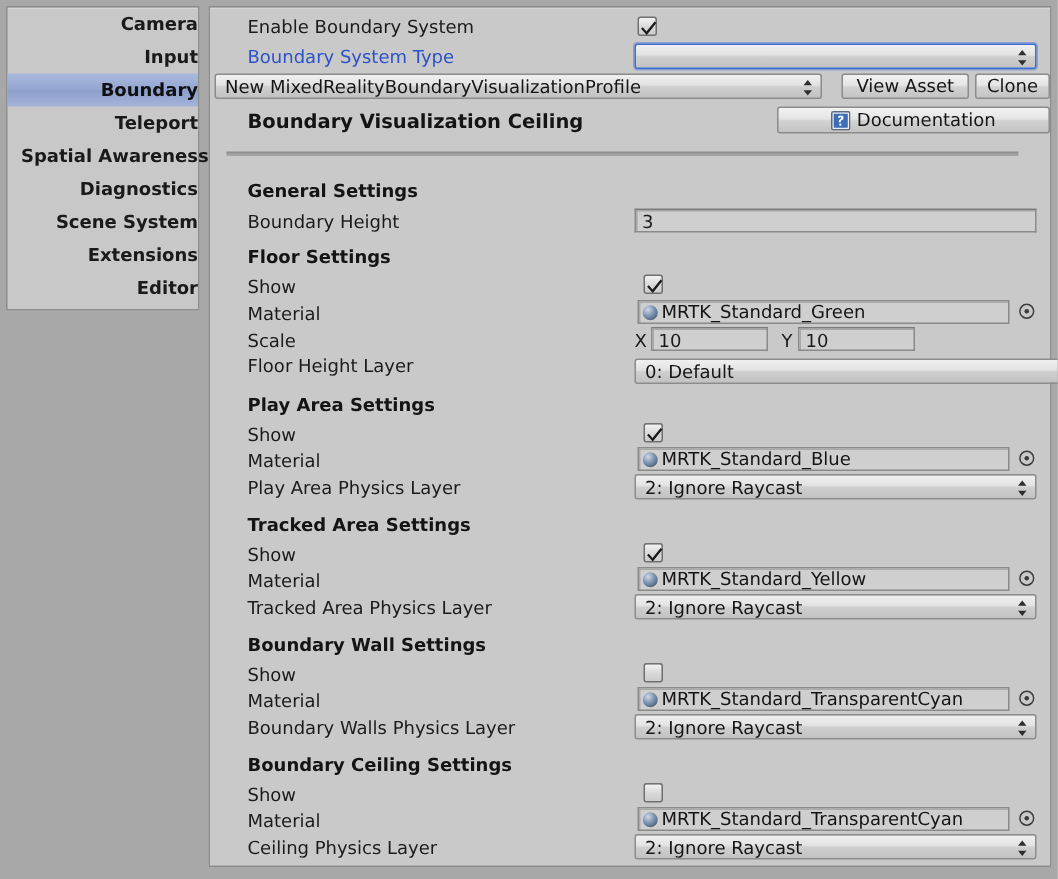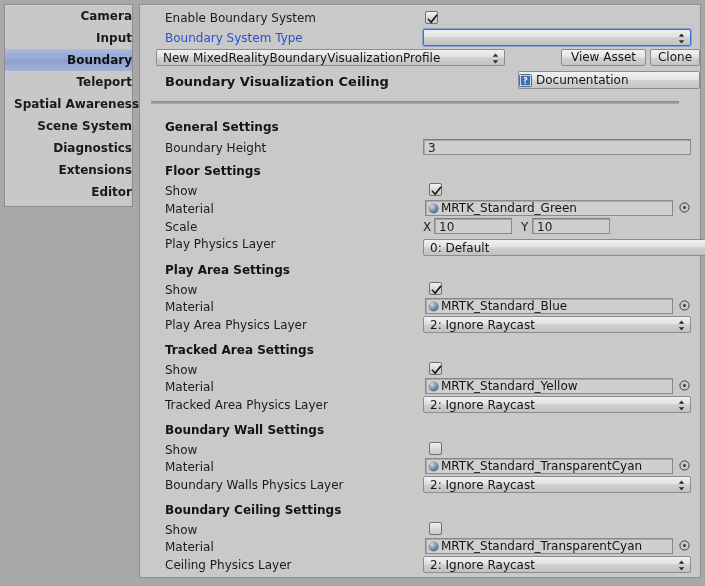--- a/index.html
+++ b/index.html
@@ -129,43 +129,43 @@
     border-radius:2px;
     background:linear-gradient(to bottom,#f2f2f2 0%,#e4e4e4 46%,#d2d2d2 53%,#c4c4c4 100%);
     text-align:center;
   }
   .btn .txt{
     font-size:12px;line-height:15px;color:#151515;white-space:nowrap;
     display:block;
   }
   .btn.doc{height:18px;}
   .btn.doc .inner{
-    display:flex;align-items:center;gap:4px;height:100%;
+    display:flex;align-items:center;justify-content:center;gap:4px;height:100%;
   }
   .sep{
     position:absolute;left:11px;width:528px;height:2px;
     background:linear-gradient(to bottom,#999999 0%,#a8a8a8 100%);
     border-top:1px solid #8f8f8f;
   }
   .axis{
     position:absolute;top:2px;
     font-size:12px;line-height:14px;color:#1b1b1b;
   }
 </style>
 </head>
 <body>
 
 <div id="sidebar">
   <div class="side-item"><span>Camera</span></div>
   <div class="side-item"><span>Input</span></div>
   <div class="side-item selected"><span>Boundary</span></div>
   <div class="side-item"><span>Teleport</span></div>
   <div class="side-item"><span>Spatial Awareness</span></div>
+  <div class="side-item"><span>Diagnostics</span></div>
   <div class="side-item"><span>Scene System</span></div>
-  <div class="side-item"><span>Diagnostics</span></div>
   <div class="side-item"><span>Extensions</span></div>
   <div class="side-item"><span>Editor</span></div>
 </div>
 
 <div id="panel">
 <div id="panel-inner">
 
   <div class="row" style="top:4px;">
     <div class="lbl">Enable Boundary System</div>
     <div class="cbx" style="left:285px;top:2px;">
@@ -179,21 +179,21 @@
     <div class="lbl link">Boundary System Type</div>
     <div class="popup focus" style="left:283px;top:0px;width:268px;">
       <svg class="arr" viewBox="0 0 7 11">
         <path d="M3.5 0.4 L6.3 3.8 L0.7 3.8 Z" fill="#2e2e2e"></path>
         <path d="M3.5 10.6 L0.7 7.2 L6.3 7.2 Z" fill="#2e2e2e"></path>
       </svg>
     </div>
   </div>
 
   <div class="row" style="top:44px;">
-    <div class="popup" style="left:16px;top:0px;width:349px;">
+    <div class="popup" style="left:3px;top:0px;width:405px;">
       <span class="txt">New MixedRealityBoundaryVisualizationProfile</span>
       <svg class="arr" viewBox="0 0 7 11">
         <path d="M3.5 0.4 L6.3 3.8 L0.7 3.8 Z" fill="#2e2e2e"></path>
         <path d="M3.5 10.6 L0.7 7.2 L6.3 7.2 Z" fill="#2e2e2e"></path>
       </svg>
     </div>
     <div class="btn" style="left:421px;top:0px;width:85px;">
       <span class="txt">View Asset</span>
     </div>
     <div class="btn" style="left:510px;top:0px;width:50px;">
@@ -264,21 +264,21 @@
     <div class="axis" style="left:283px;">X</div>
     <div class="field" style="left:294px;top:0px;width:78px;">
       <span class="txt">10</span>
     </div>
     <div class="axis" style="left:381px;">Y</div>
     <div class="field" style="left:392px;top:0px;width:78px;">
       <span class="txt">10</span>
     </div>
   </div>
   <div class="row" style="top:230px;">
-    <div class="lbl">Play Physics Layer</div>
+    <div class="lbl">Floor Height Layer</div>
     <div class="popup" style="left:283px;top:4px;width:307px;">
       <span class="txt">0: Default</span>
       <svg class="arr" viewBox="0 0 7 11">
         <path d="M3.5 0.4 L6.3 3.8 L0.7 3.8 Z" fill="#2e2e2e"></path>
         <path d="M3.5 10.6 L0.7 7.2 L6.3 7.2 Z" fill="#2e2e2e"></path>
       </svg>
     </div>
   </div>
 
   <div class="row" style="top:257px;">

